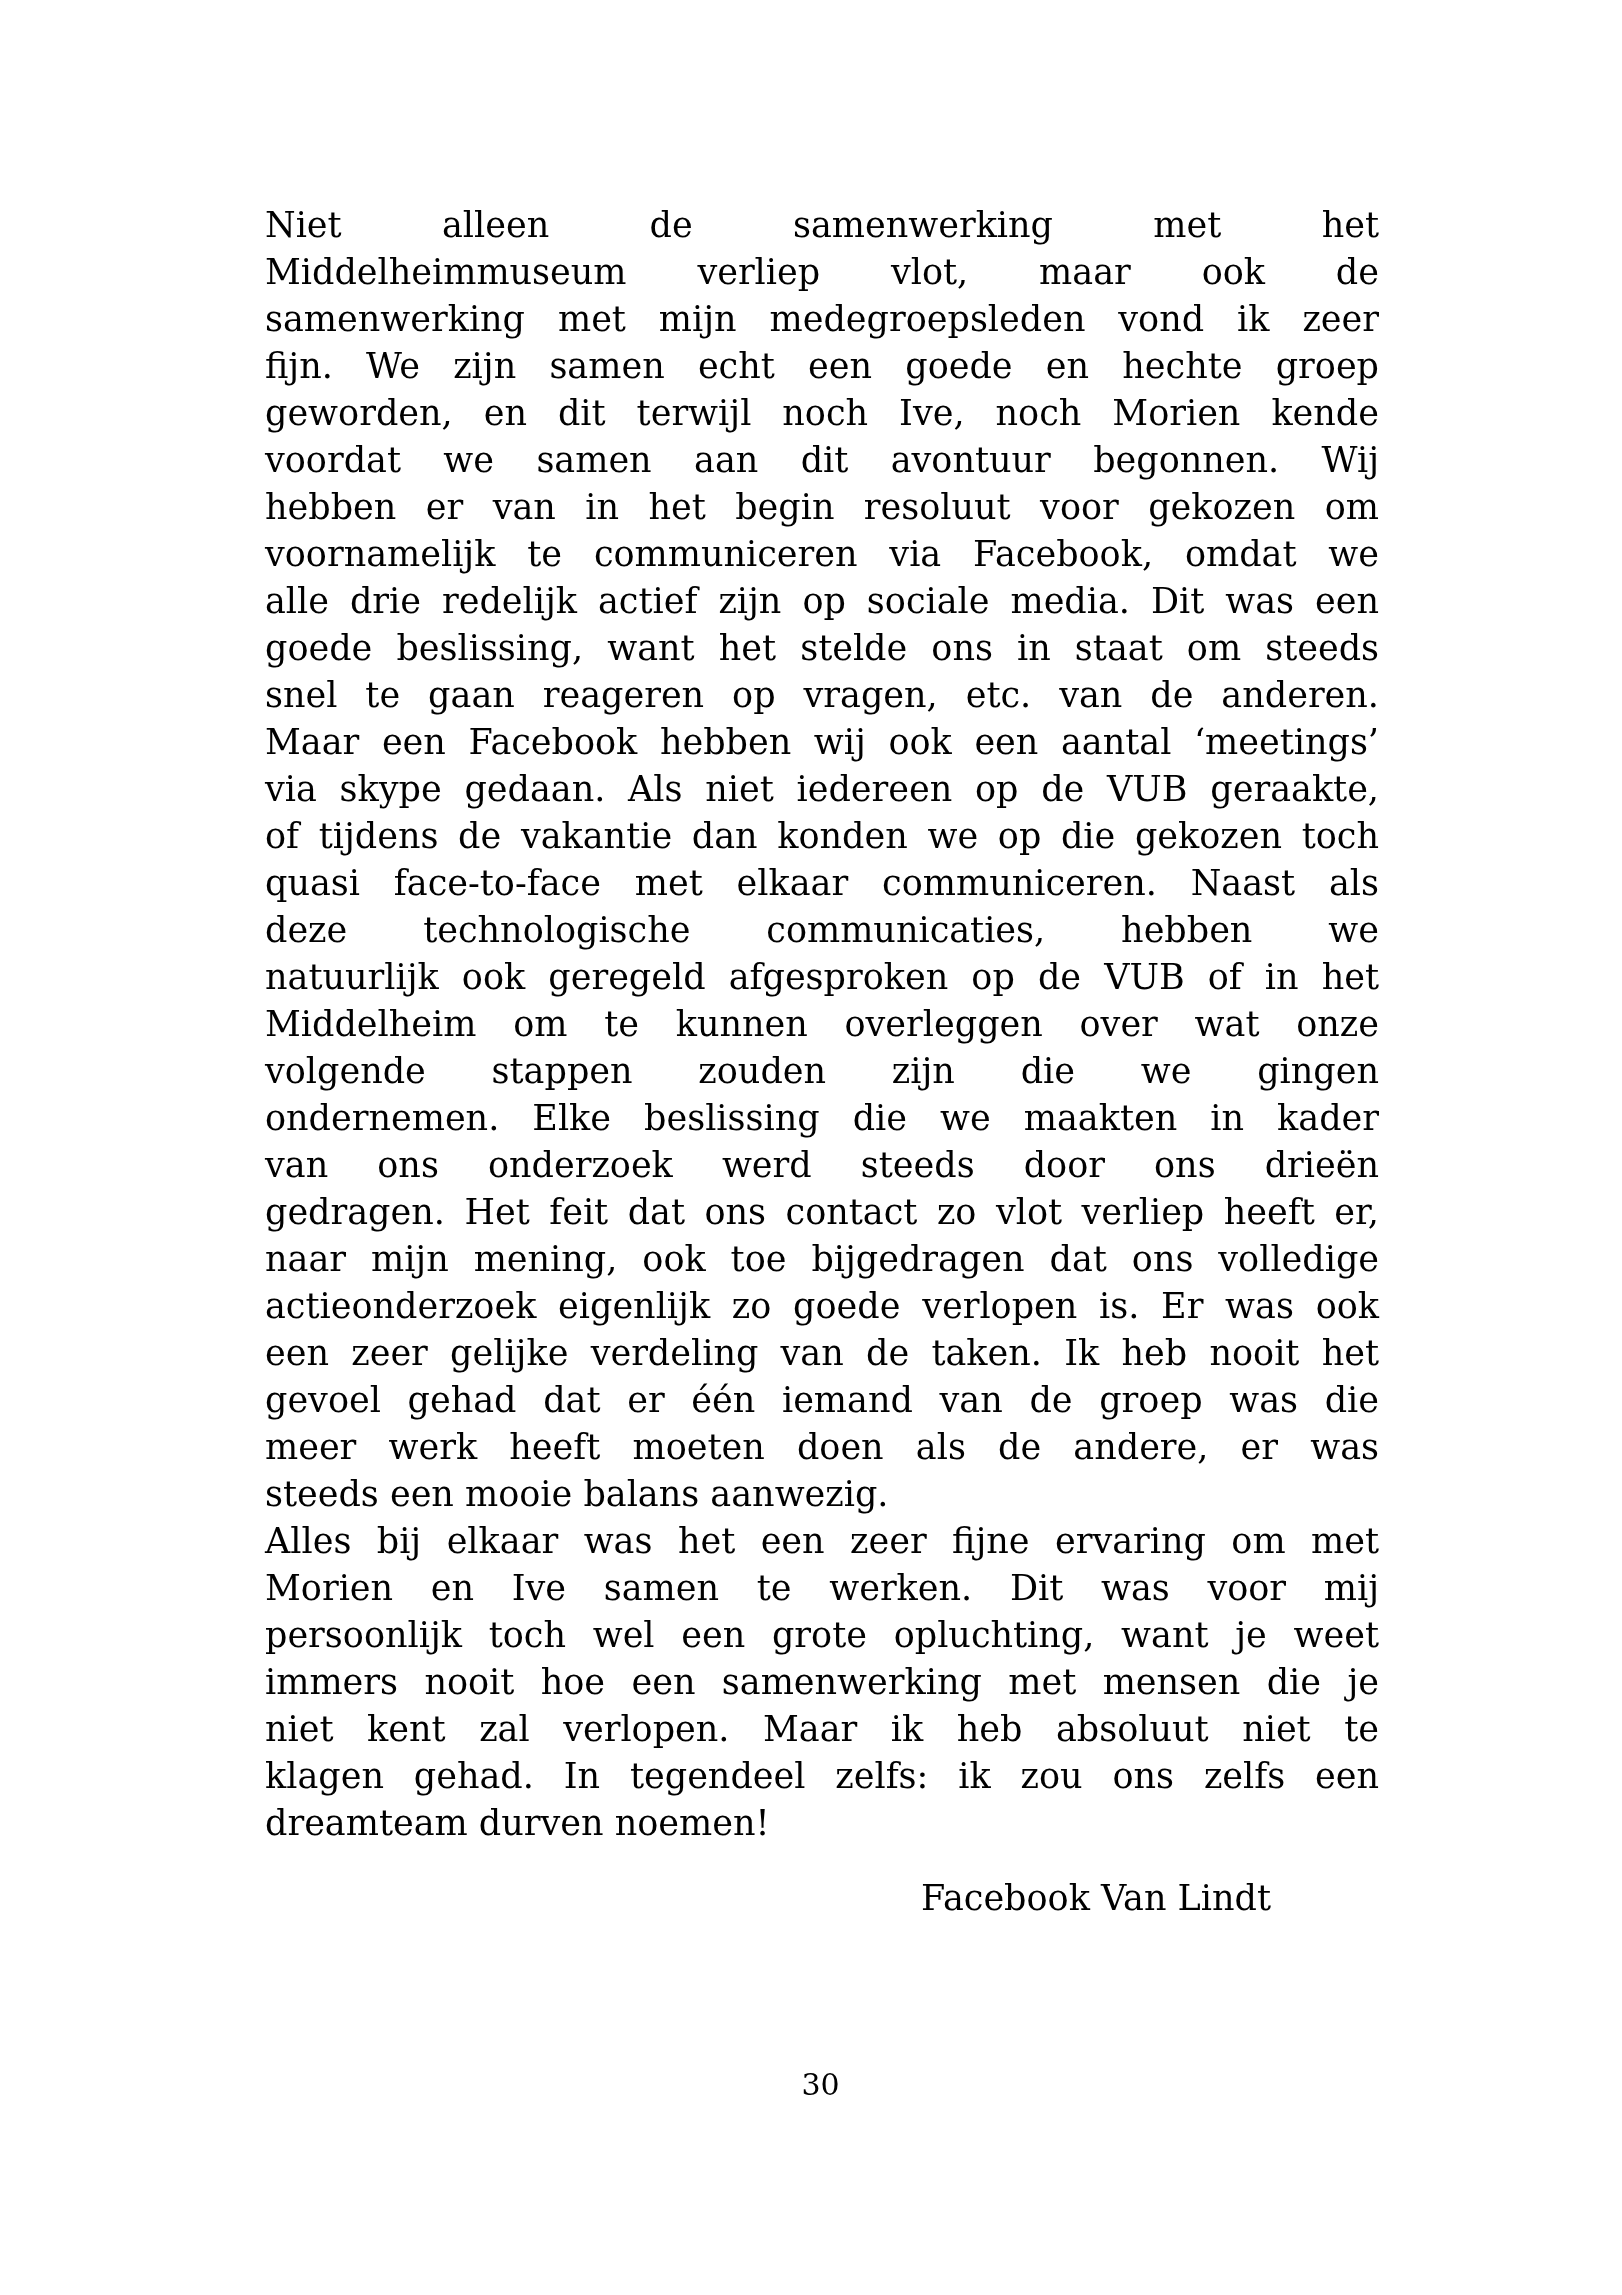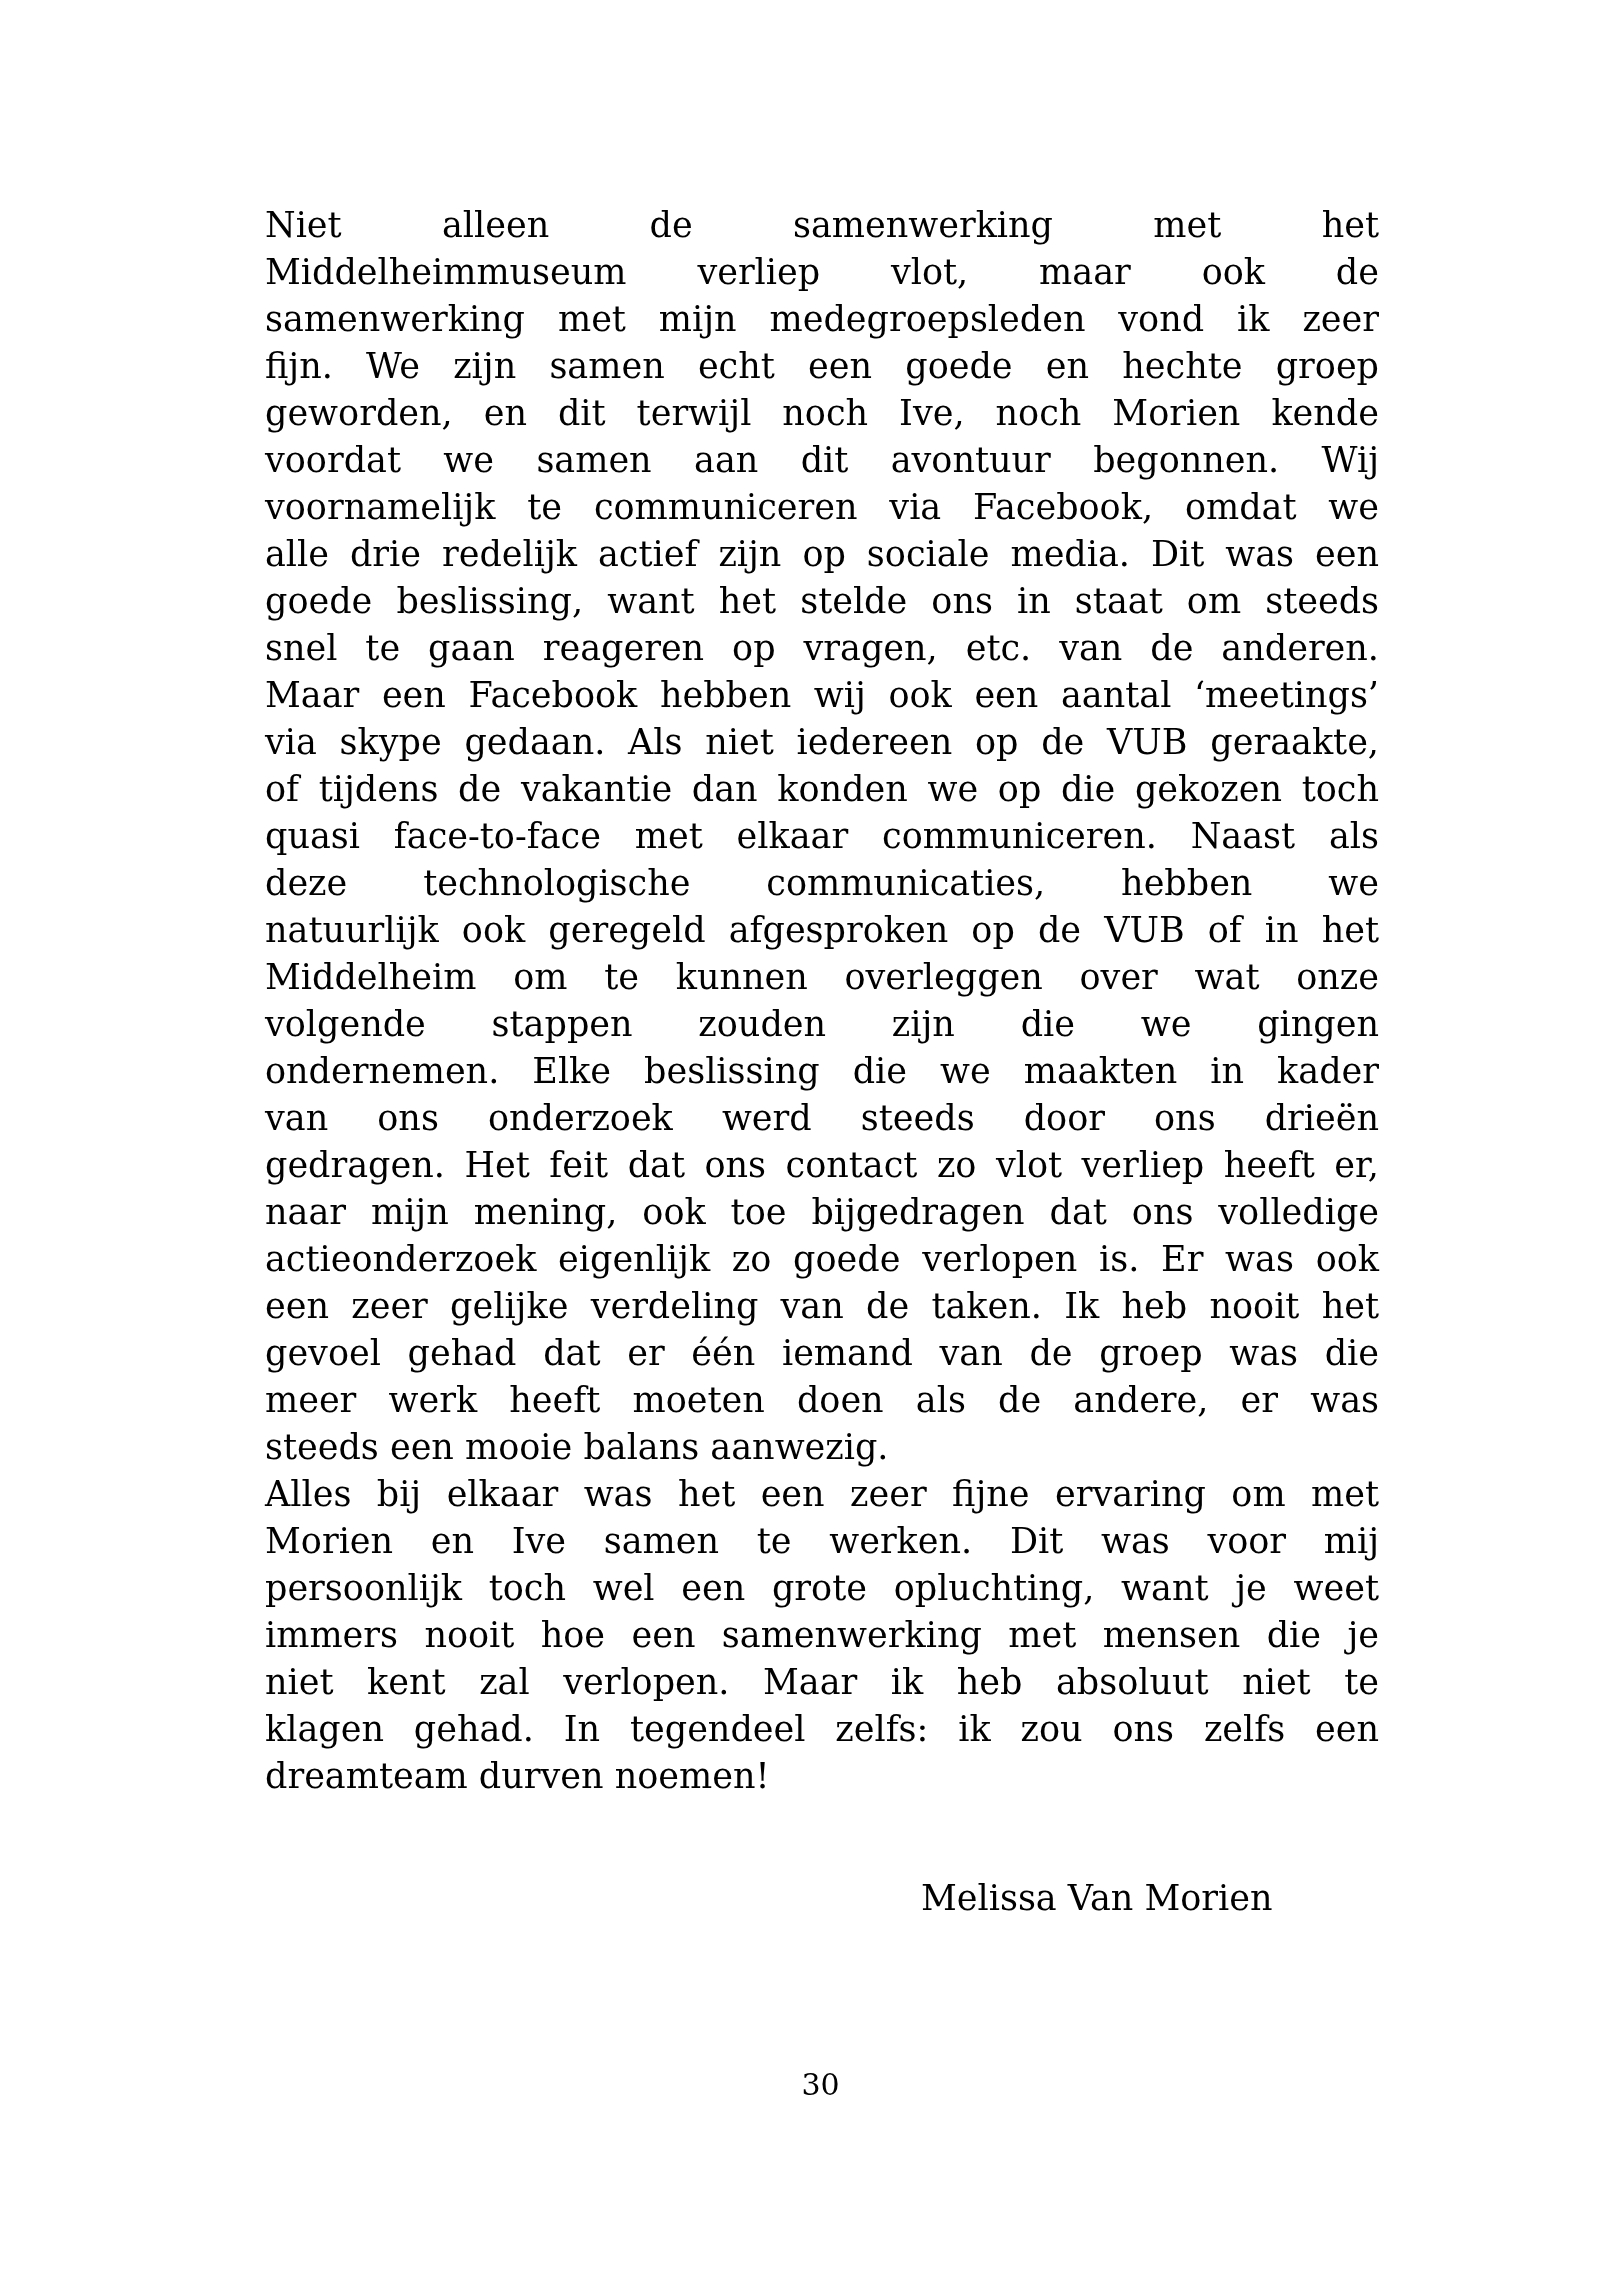--- a/index.html
+++ b/index.html
@@ -29,20 +29,21 @@
 
 <div class="page">
   <div class="body-text">
     <div>
       <div class="line">Niet alleen de samenwerking met het</div>
       <div class="line">Middelheimmuseum verliep vlot, maar ook de</div>
       <div class="line">samenwerking met mijn medegroepsleden vond ik zeer</div>
       <div class="line">fijn. We zijn samen echt een goede en hechte groep</div>
       <div class="line">geworden, en dit terwijl noch Ive, noch Morien kende</div>
       <div class="line">voordat we samen aan dit avontuur begonnen. Wij</div>
+      <div class="line">hebben er van in het begin resoluut voor gekozen om</div>
       <div class="line">voornamelijk te communiceren via Facebook, omdat we</div>
       <div class="line">alle drie redelijk actief zijn op sociale media. Dit was een</div>
       <div class="line">goede beslissing, want het stelde ons in staat om steeds</div>
       <div class="line">snel te gaan reageren op vragen, etc. van de anderen.</div>
       <div class="line">Maar een Facebook hebben wij ook een aantal ‘meetings’</div>
       <div class="line">via skype gedaan. Als niet iedereen op de VUB geraakte,</div>
       <div class="line">of tijdens de vakantie dan konden we op die gekozen toch</div>
       <div class="line">quasi face-to-face met elkaar communiceren. Naast als</div>
       <div class="line">deze technologische communicaties, hebben we</div>
       <div class="line">natuurlijk ook geregeld afgesproken op de VUB of in het</div>
@@ -62,17 +63,17 @@
       <div class="line">Alles bij elkaar was het een zeer fijne ervaring om met</div>
       <div class="line">Morien en Ive samen te werken. Dit was voor mij</div>
       <div class="line">persoonlijk toch wel een grote opluchting, want je weet</div>
       <div class="line">immers nooit hoe een samenwerking met mensen die je</div>
       <div class="line">niet kent zal verlopen. Maar ik heb absoluut niet te</div>
       <div class="line">klagen gehad. In tegendeel zelfs: ik zou ons zelfs een</div>
       <div class="line last">dreamteam durven noemen!</div>
     </div>
   </div>
 
-  <div class="signature">Melissa Van Morien</div>
+  <div class="signature">Facebook Van Lindt</div>
 
   <div class="page-number">30</div>
 </div>
 
 
 </body></html>

